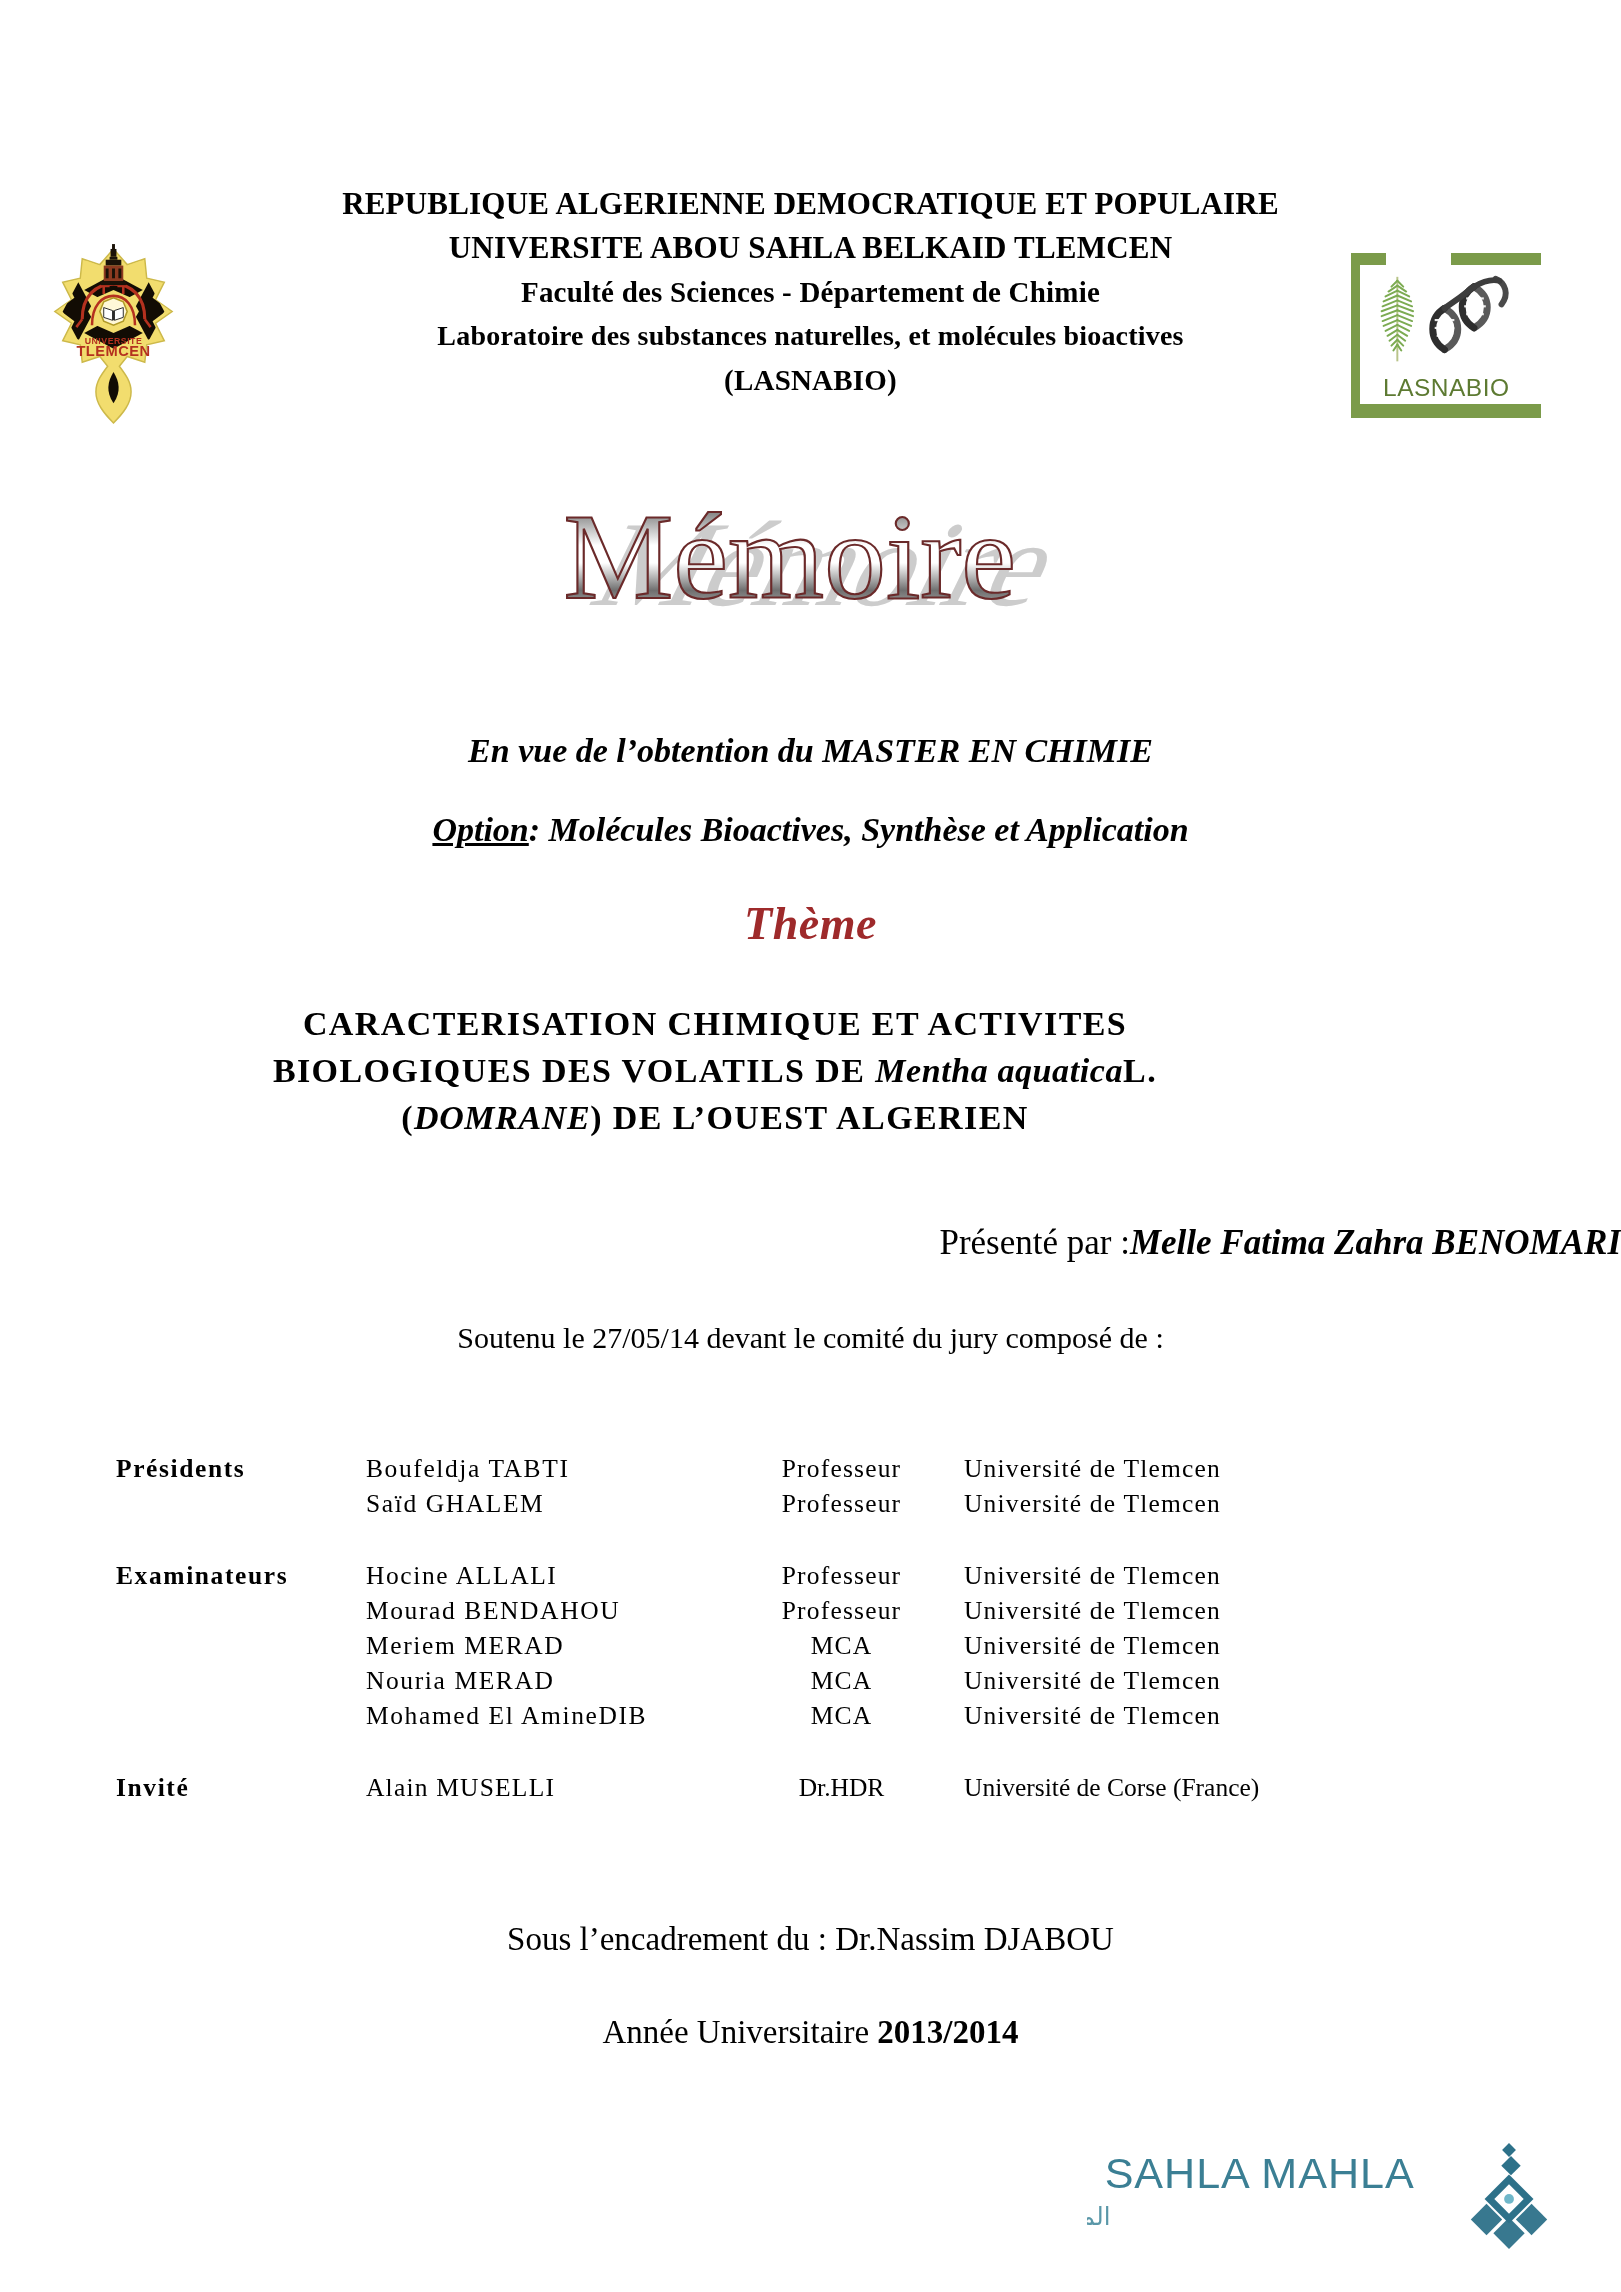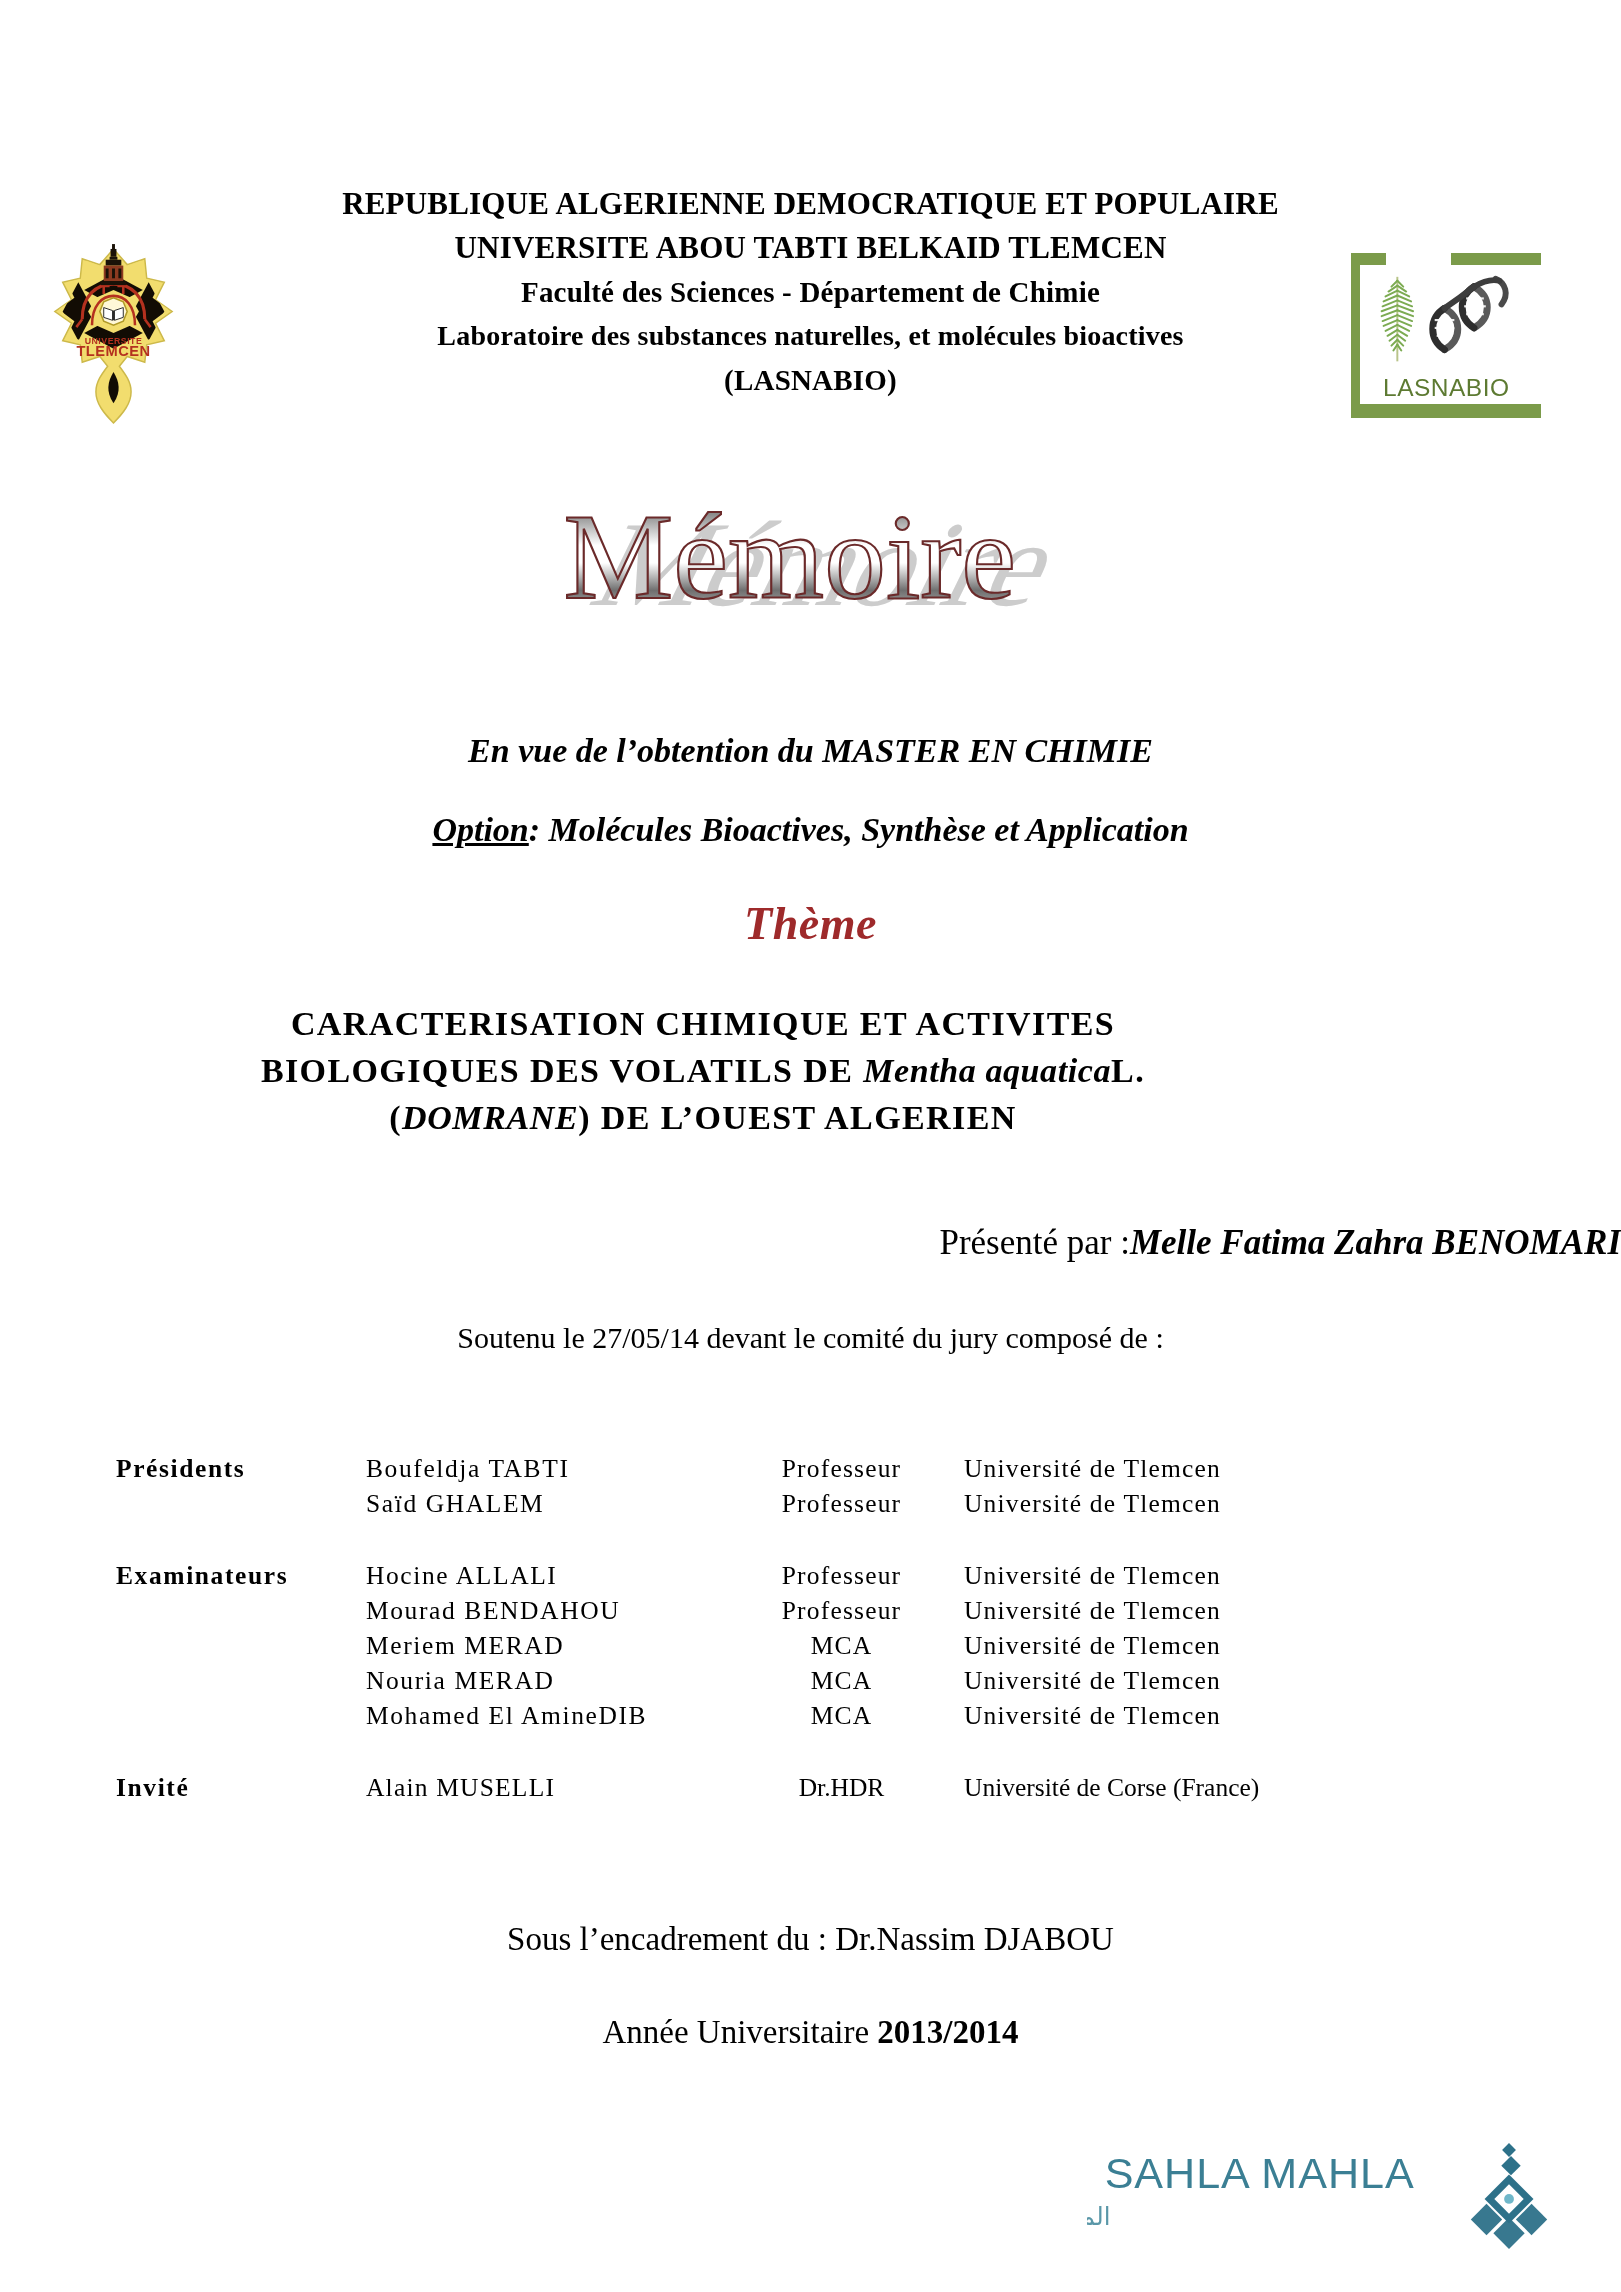--- a/index.html
+++ b/index.html
@@ -94,21 +94,21 @@
   
   .theme{
     position:absolute;left:0;top:897px;width:1621px;text-align:center;
     color:#9e2a2b;
     font-weight:bold;font-style:italic;font-size:46px;
     letter-spacing:0.5px;
   }
 
   
   .title{
-    position:absolute;left:0;top:1000px;width:1406px;text-align:center;
+    position:absolute;left:12px;top:1000px;width:1406px;text-align:center;
     font-weight:bold;font-size:34px;line-height:47px;
     letter-spacing:1.4px;
   }
   .title .it{font-style:italic;letter-spacing:0.6px;}
 
   
   .presented{
     position:absolute;left:0;top:1223px;width:1621px;text-align:right;
     font-size:35px;
   }
@@ -233,21 +233,21 @@
 
       <text x="66" y="111" text-anchor="middle" font-family="'Liberation Sans',sans-serif" font-size="9" font-weight="bold" fill="#b4311f" letter-spacing="0.5">UNIVERSITE</text>
       <text x="66" y="124" text-anchor="middle" font-family="'Liberation Sans',sans-serif" font-size="15" font-weight="bold" fill="#b4311f" letter-spacing="0.5">TLEMCEN</text>
 
       <path d="M66 140 C72 150 74 160 66 172 C58 160 60 150 66 140 Z" fill="#120c04"></path>
     </svg>
   </div>
 
   <div class="header">
     <div class="line l1">REPUBLIQUE ALGERIENNE DEMOCRATIQUE ET POPULAIRE</div>
-    <div class="line l2">UNIVERSITE ABOU TABTI BELKAID  TLEMCEN</div>
+    <div class="line l2">UNIVERSITE ABOU SAHLA BELKAID  TLEMCEN</div>
     <div class="line l3">Faculté des Sciences - Département de Chimie</div>
     <div class="line l4">Laboratoire des substances naturelles, et molécules bioactives</div>
     <div class="line l5">(LASNABIO)</div>
   </div>
 
   <div class="lasnabio">
     <div class="frame-top"></div>
     <div class="frame-left"></div>
     <div class="frame-right"></div>
     <div class="frame-bottom"></div>

